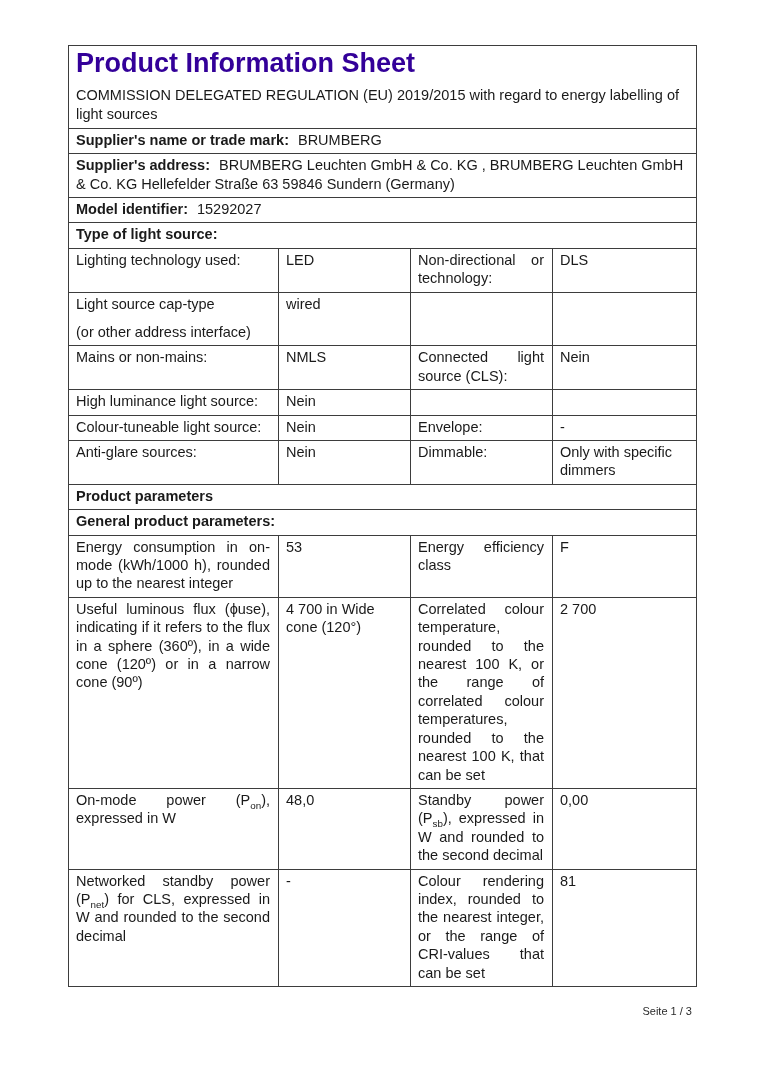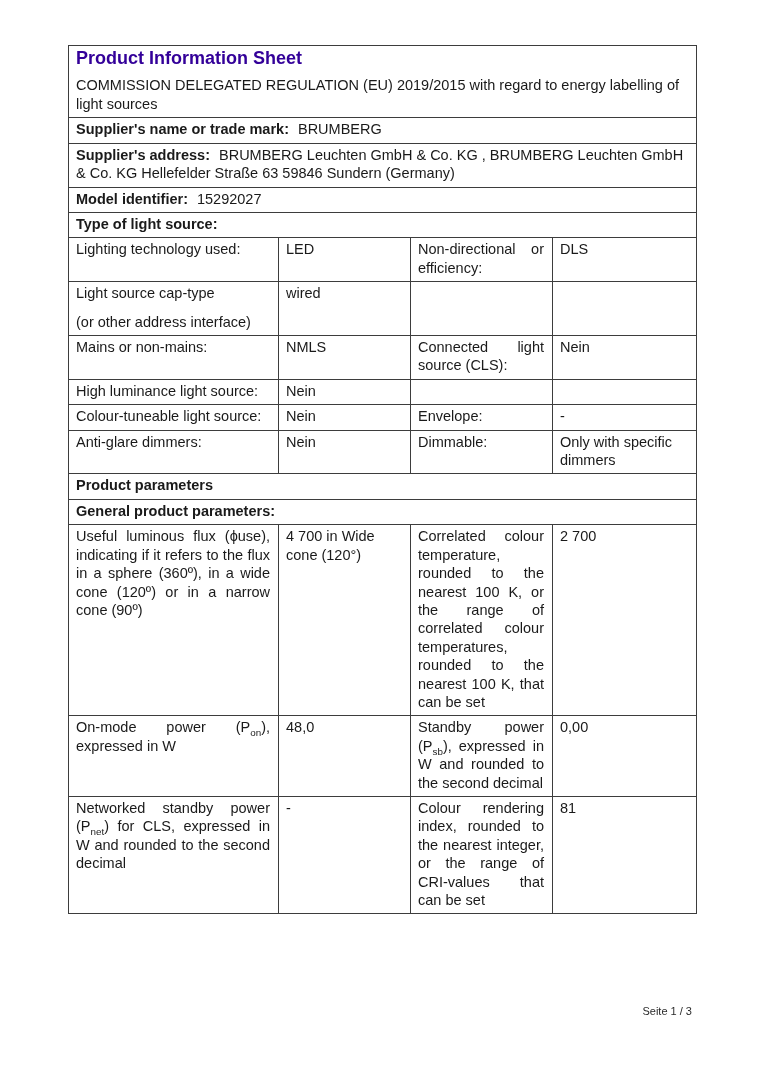--- a/index.html
+++ b/index.html
@@ -27,21 +27,21 @@
     border: 1.5px solid #3d3d3d;
     vertical-align: top;
     padding: 2px 8px 4px 7px;
     font-size: 14.5px;
     line-height: 1.27;
     overflow: hidden;
   }
   .title-cell { padding: 7px 12px 8px 7px; }
   h1.doc-title {
     margin: 0 0 7px 0;
-    font-size: 18px;
+    font-size: 27px;
     line-height: 1.15;
     font-weight: bold;
     color: #330099;
   }
   .subtitle { font-size: 14.5px; line-height: 1.3; }
   .lbl { font-weight: bold; margin-top: 48px; }
   .lbl-val { margin-left: 9px; }
   .center { text-align: left; }
   .justify { text-align: justify; text-align-last: left; }
   .section-cell { font-weight: bold; }
@@ -95,21 +95,21 @@
 
     <tr>
       <td colspan="4">
         <span class="lbl">Type of light source:</span>
       </td>
     </tr>
 
     <tr>
       <td>Lighting technology used:</td>
       <td class="center">LED</td>
-      <td class="justify">Non-directional or efficiency:</td>
+      <td class="justify">Non-directional or technology:</td>
       <td class="center">DLS</td>
     </tr>
 
     <tr>
       <td>
         <div>Light source cap-type</div>
         <div class="gap-top">(or other address interface)</div>
       </td>
       <td class="center">wired</td>
       <td></td>
@@ -131,35 +131,41 @@
     </tr>
 
     <tr>
       <td>Colour-tuneable light source:</td>
       <td class="center">Nein</td>
       <td>Envelope:</td>
       <td class="center">-</td>
     </tr>
 
     <tr>
-      <td>Anti-glare dimmers:</td>
+      <td>Anti-glare sources:</td>
       <td class="center">Nein</td>
       <td>Dimmable:</td>
       <td class="center">Only with specific dimmers</td>
     </tr>
 
     <tr>
       <td colspan="4" class="section-cell">Product parameters</td>
     </tr>
 
 
     <tr>
       <td colspan="4" class="section-cell">General product parameters:</td>
     </tr>
 
+    <tr>
+      <td class="justify">Energy consumption in on-mode (kWh/1000 h), rounded up to the nearest integer</td>
+      <td class="center">53</td>
+      <td class="justify">Energy efficiency class</td>
+      <td class="center">F</td>
+    </tr>
 
     <tr>
       <td class="justify">Useful luminous flux (ϕuse), indicating if it refers to the flux in a sphere (360º), in a wide cone (120º) or in a narrow cone (90º)</td>
       <td class="center">4 700 in Wide cone (120°)</td>
       <td class="justify">Correlated colour temperature, rounded to the nearest 100 K, or the range of correlated colour temperatures, rounded to the nearest 100 K, that can be set</td>
       <td class="center">2 700</td>
     </tr>
 
     <tr>
       <td class="justify"><span>On-mode power (P</span><sub>on</sub><span>), expressed in W</span></td>

